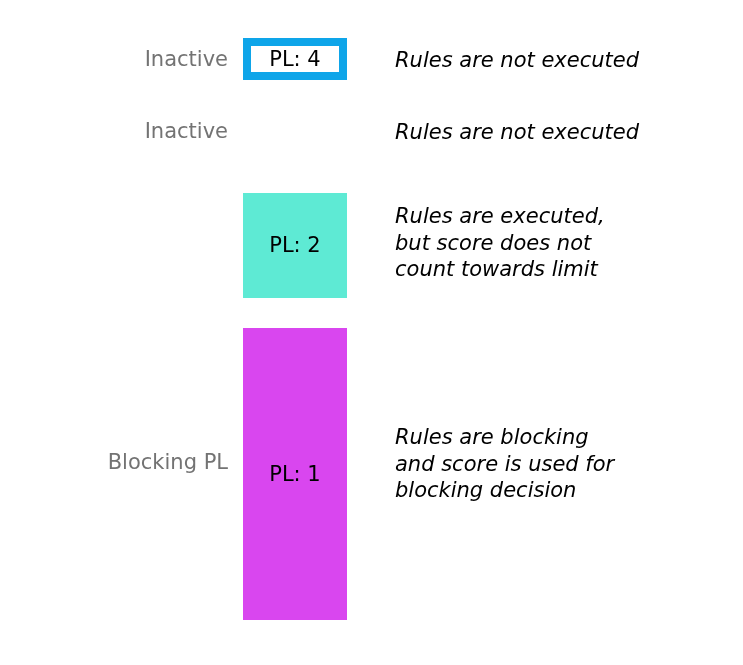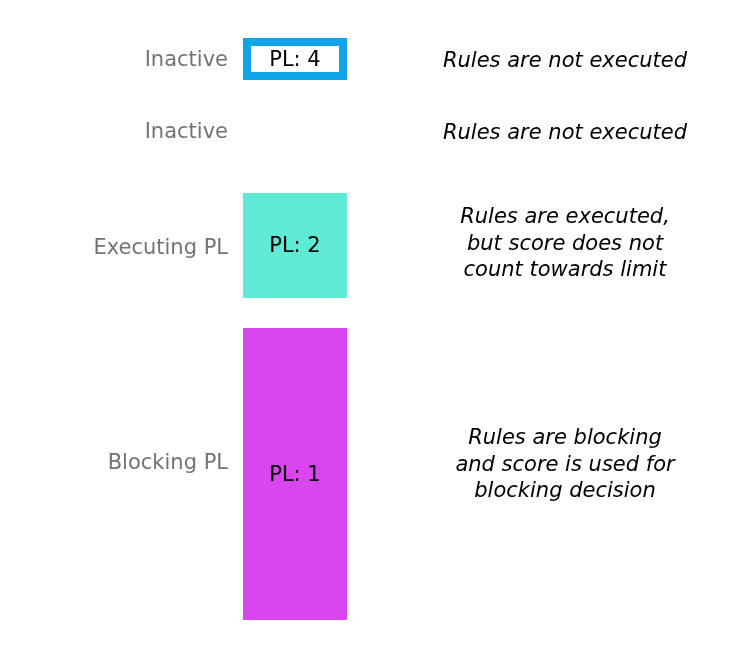--- a/index.html
+++ b/index.html
@@ -74,21 +74,20 @@
     width: 340px;
     font-size: 21px;
     font-style: italic;
     line-height: 1.27;
     font-family: "DejaVu Sans", sans-serif;
     color: #000000;
   }
   .desc-line {
     display: block;
     white-space: nowrap;
-    text-align: center;
   }
 </style>
 </head>
 <body>
 
 <div id="diagram">
 
   <div class="row" style="top:0;height:100px;">
     <div class="left-label" style="top:47px;">Inactive</div>
 
@@ -104,21 +103,20 @@
   <div class="row" style="top:0;height:100px;">
     <div class="left-label" style="top:119px;">Inactive</div>
 
 
     <div class="desc" style="top:119px;">
       <span class="desc-line">Rules are not executed</span>
     </div>
   </div>
 
   <div class="row" style="top:0;height:120px;">
-    <div class="left-label" style="top:235px;">Executing PL</div>
 
     <div class="pl-box pl-box--filled" style="top:193px;height:105px;background:#5eead4;">
       <span class="pl-box-label">PL: 2</span>
     </div>
 
     <div class="desc" style="top:203px;">
       <span class="desc-line">Rules are executed,</span>
       <span class="desc-line">but score does not</span>
       <span class="desc-line">count towards limit</span>
     </div>

